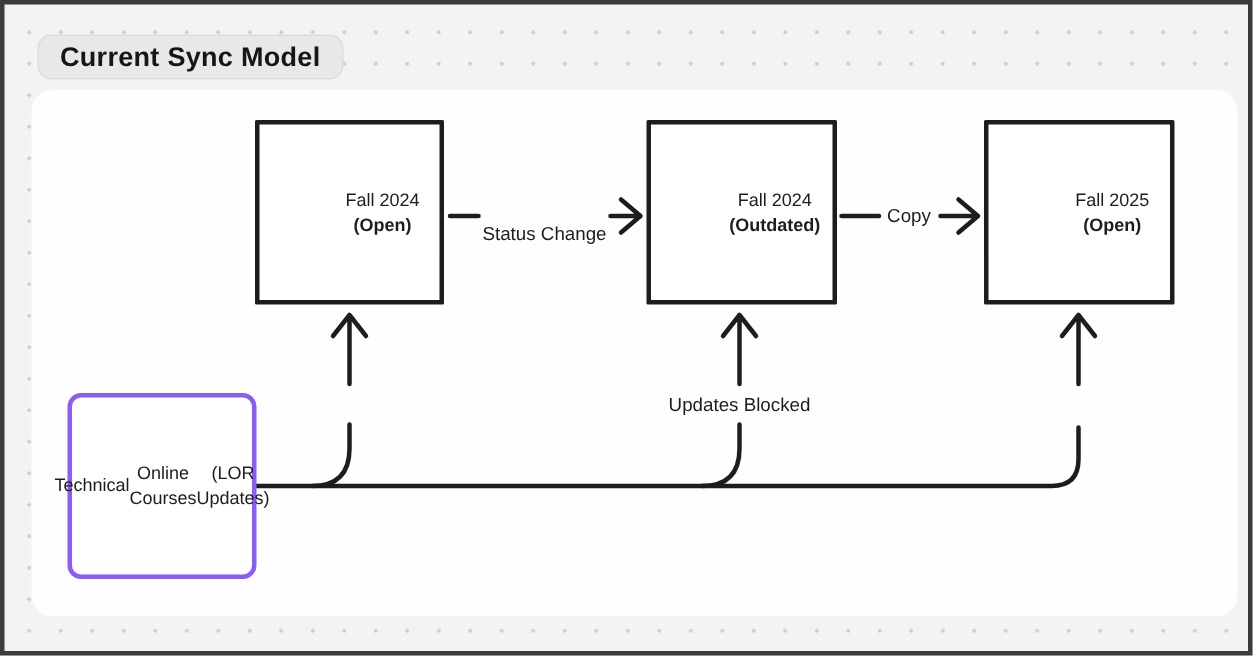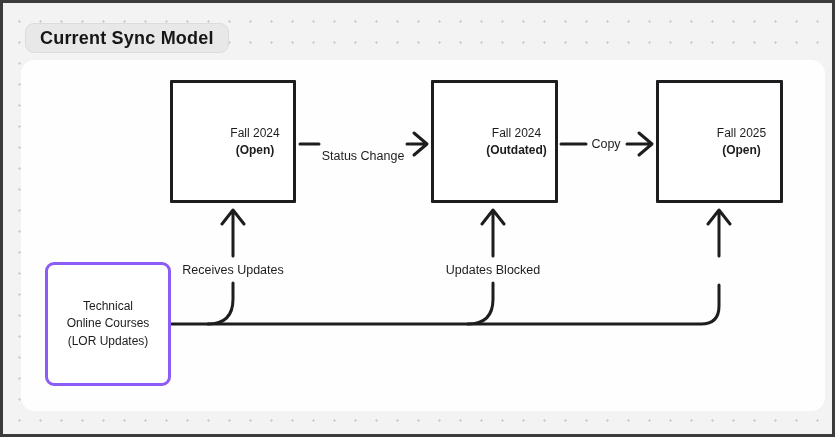--- a/index.html
+++ b/index.html
@@ -50,21 +50,21 @@
   .node .l2{font-weight:bold;}
   #node-1{left:167px;top:77px;width:126px;height:123px;}
   #node-2{left:428px;top:77px;width:127px;height:123px;}
   #node-3{left:653px;top:77px;width:127px;height:123px;}
   .node-purple{
     position:absolute;left:42px;top:259px;width:126px;height:124px;
     box-sizing:border-box;
     border:3px solid #8b5cf6;
     border-radius:9px;
     background:#fff;
-    display:flex;flex-direction:column;
+    display:flex;flex-direction:row;
     align-items:center;justify-content:center;
     text-align:center;
     font-size:12px;line-height:17.5px;color:#1d1d1f;
   }
   svg.wires{
     position:absolute;left:0;top:0;width:835px;height:437px;
     pointer-events:none;
   }
   svg.wires path, svg.wires polyline{
     fill:none;stroke:#1d1d1f;stroke-width:3;
@@ -125,16 +125,15 @@
   </div>
 
   <div class="node-purple">
     <span>Technical</span>
     <span>Online Courses</span>
     <span>(LOR Updates)</span>
   </div>
 
   <div class="edge-label" id="lbl-status">Status Change</div>
   <div class="edge-label" id="lbl-copy">Copy</div>
-  <div class="edge-label" id="lbl-receives">Receives Updates</div>
   <div class="edge-label" id="lbl-blocked">Updates Blocked</div>
 
 </div>
 
 </body></html>

